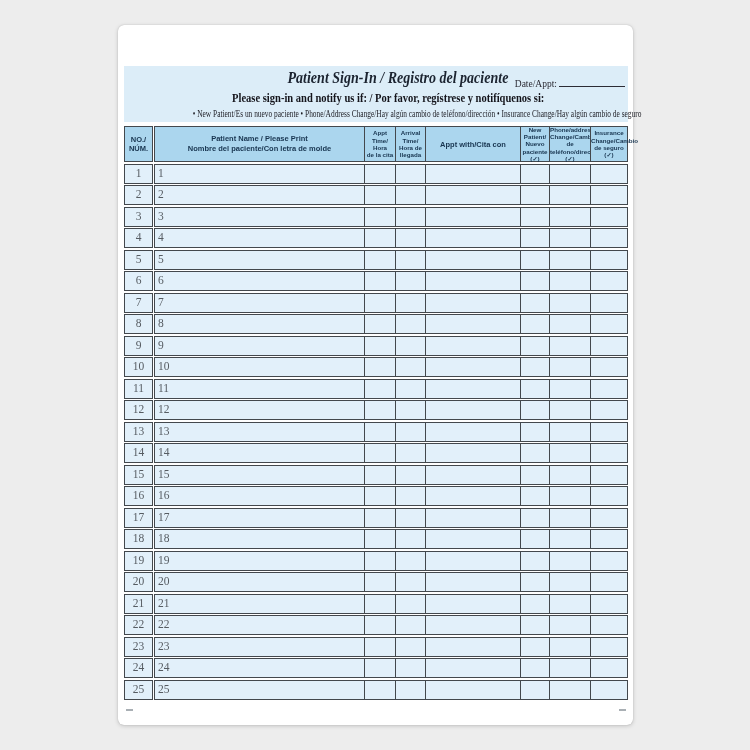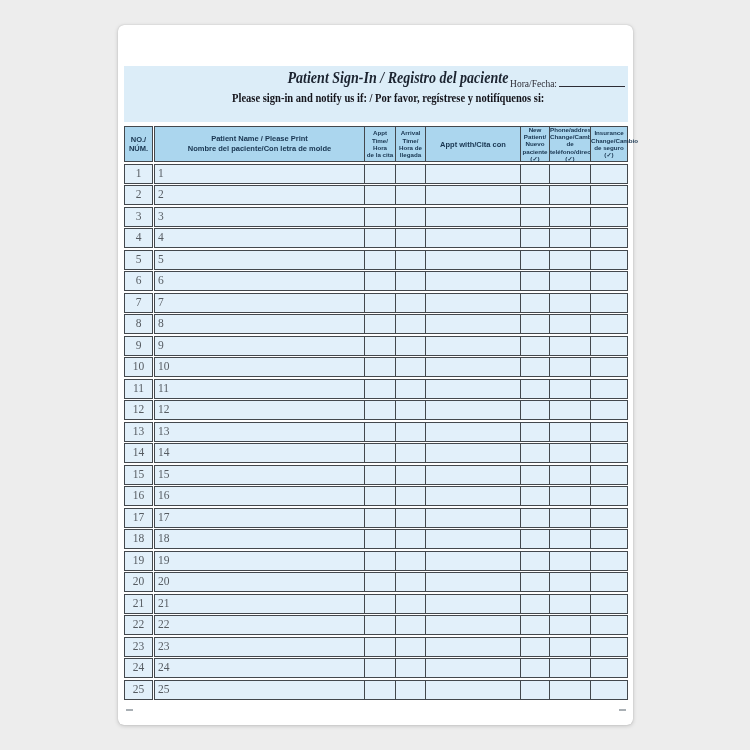--- a/index.html
+++ b/index.html
@@ -107,24 +107,27 @@
 </head>
 <body>
 
 <div class="page">
 
   <div class="band">
     <div class="form-title">
       <span>Patient Sign-In / Registro del paciente</span>
     </div>
     <div class="date-wrap">
-      <span>Hora/Fecha:</span><span class="date-line"></span>
+      <span>Date/Appt:</span><span class="date-line"></span>
     </div>
     <div class="subtitle">
       <span>Please sign-in and notify us if: / Por favor, regístrese y notifíquenos si:</span>
+    </div>
+    <div class="bullets">
+      <span>• New Patient/Es un nuevo paciente • Phone/Address Change/Hay algún cambio de teléfono/dirección • Insurance Change/Hay algún cambio de seguro</span>
     </div>
   </div>
 
   <div class="table-wrap">
 
     <div class="trow thead">
       <div class="nobox hcell h-no">NO./
 NÚM.</div>
       <div class="labelbox">
         <div class="cell c-name hcell h-name">Patient Name / Please Print

